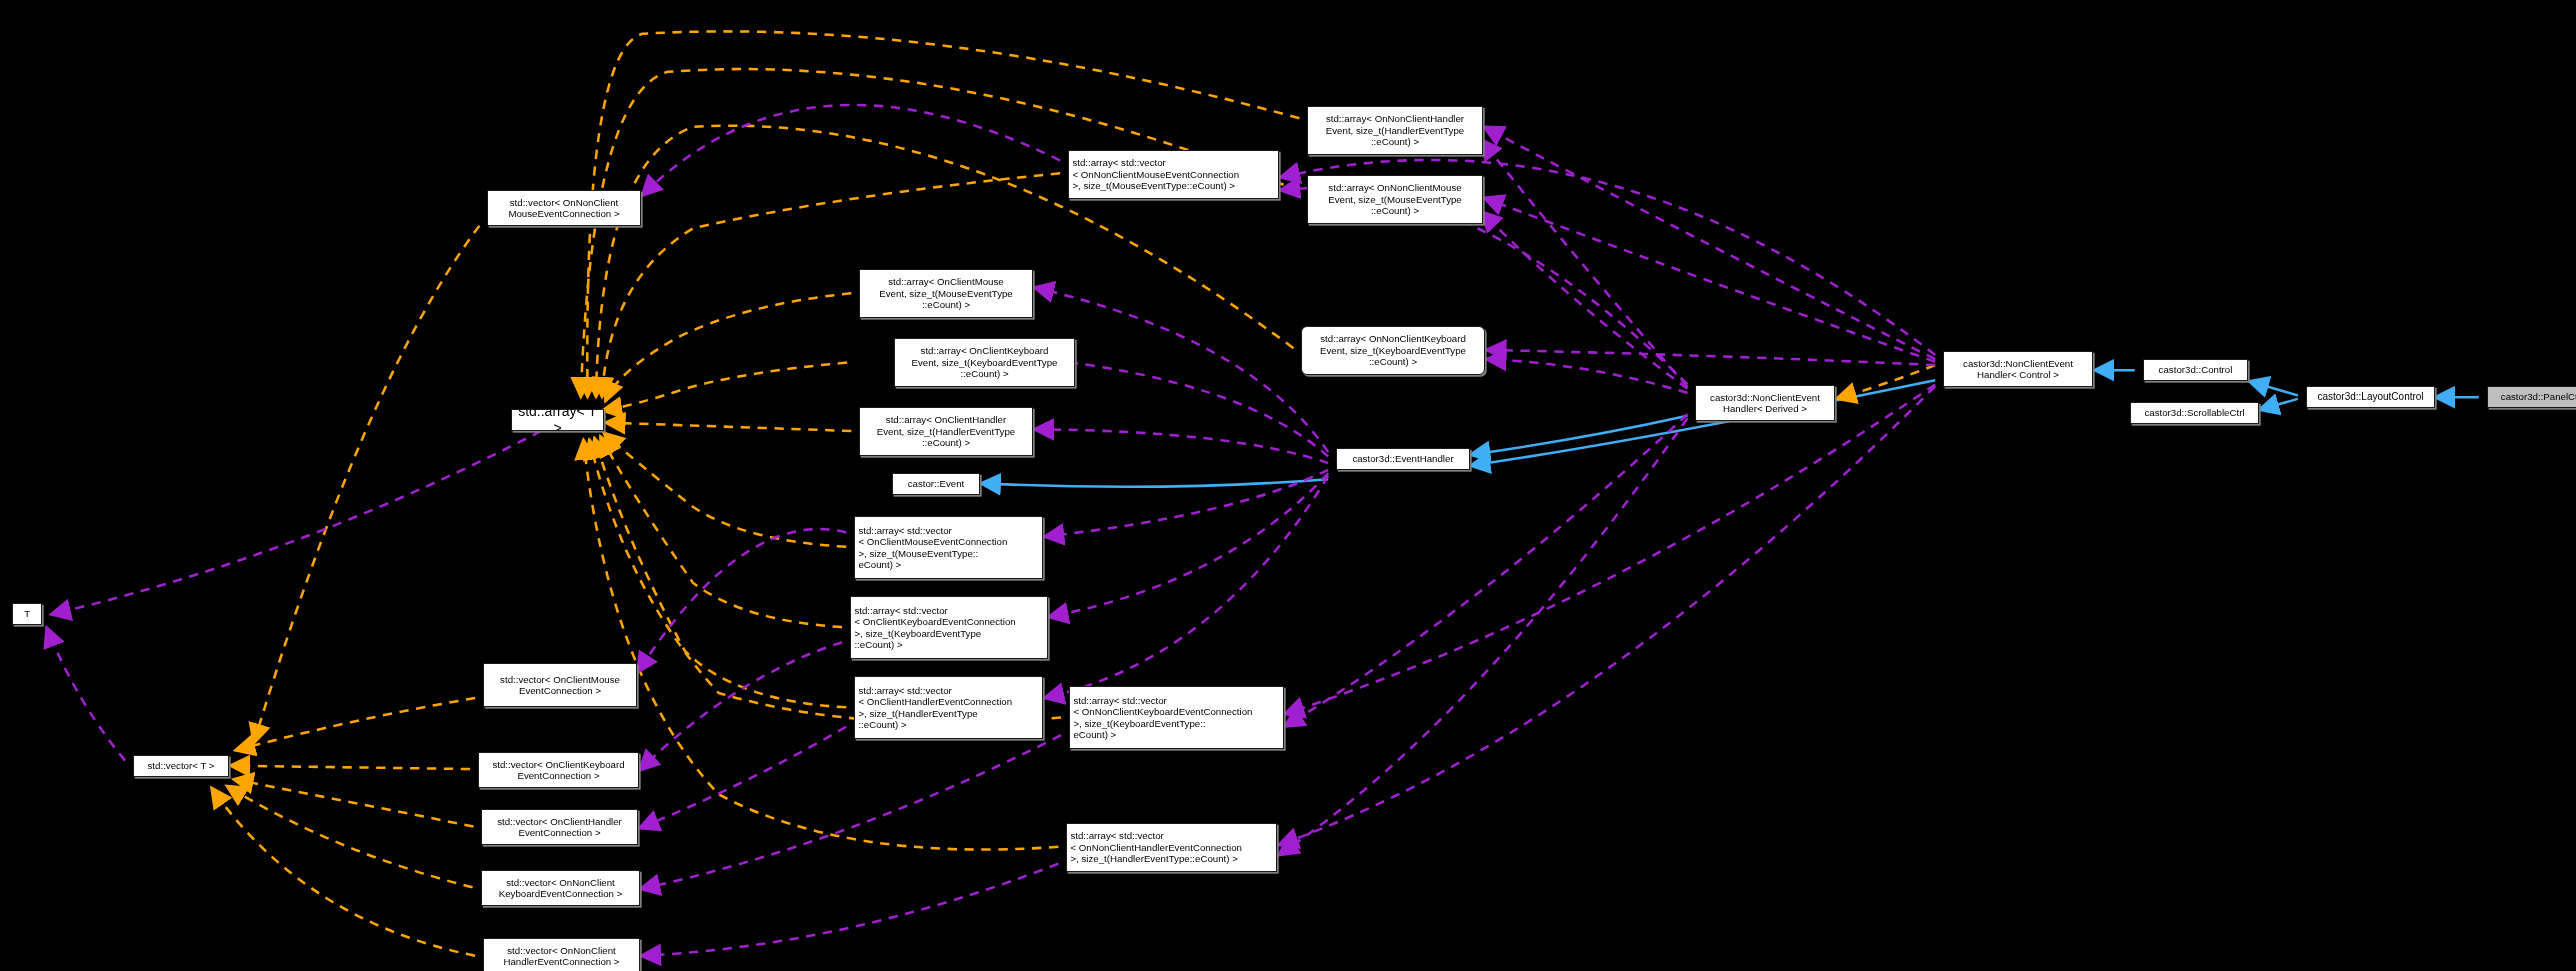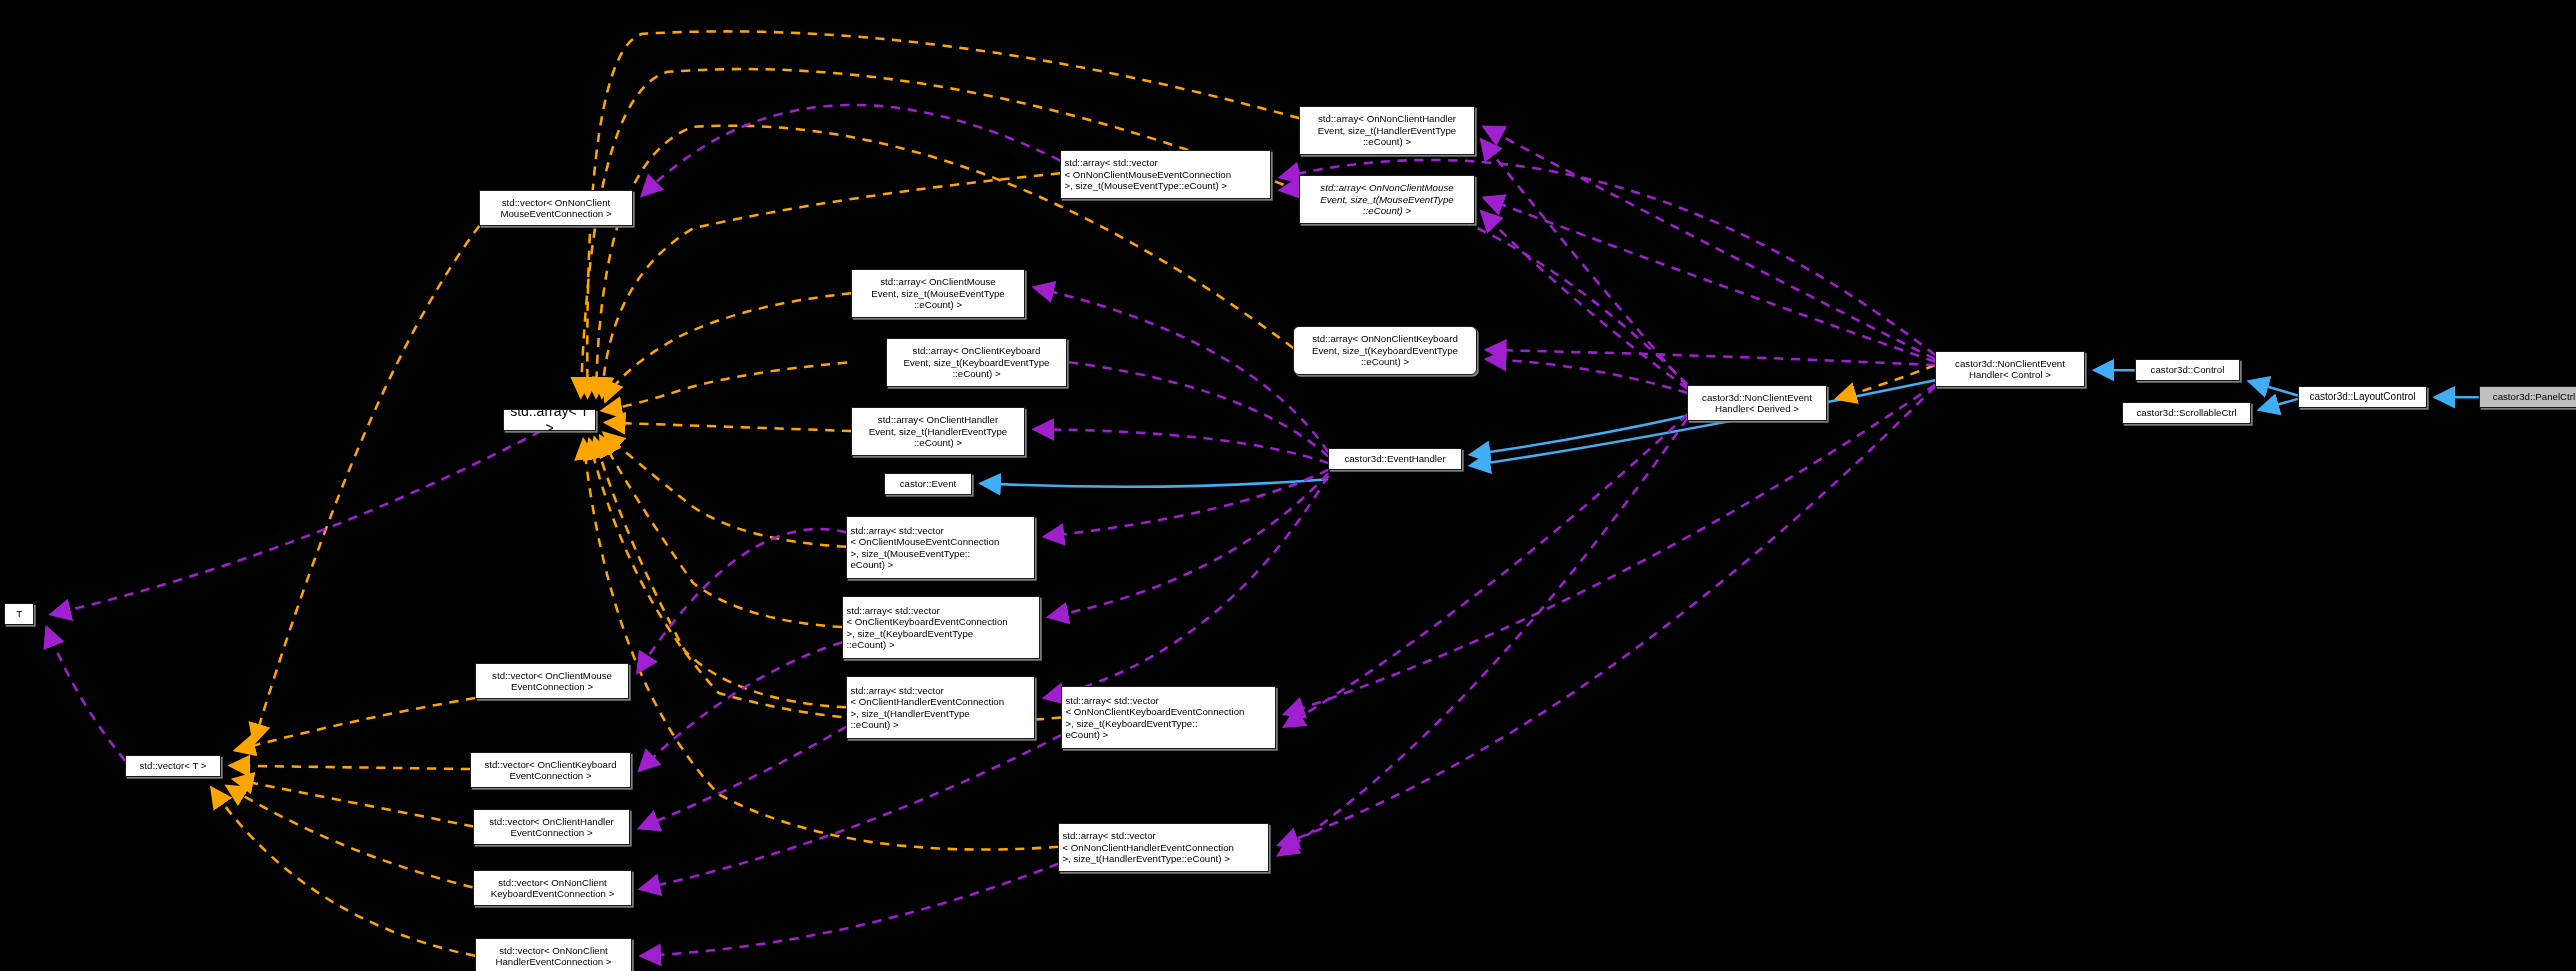--- a/index.html
+++ b/index.html
@@ -30,20 +30,21 @@
     box-shadow: 1.7px 1.7px 0 0 #7f7f7f;
     display: flex;
     align-items: center;
     justify-content: flex-end;
     text-align: center;
     color: #000000;
     line-height: 1.18;
     padding: 1.7px 3.4px;
     overflow: hidden;
     z-index: 5;
+    margin-left: 8px;
   }
   .node.current {
     background: #bfbfbf;
   }
   .node .label {
     display: block;
     white-space: pre-line;
     width: 100%;
   }
   .node.align-left .label {
@@ -143,21 +144,21 @@
       <div class="node align-left" style="left: 1060px; top: 150px; width: 211px; height: 49px; font-size: 9.7px;">
         <span class="label">std::array&lt; std::vector
 &lt; OnNonClientMouseEventConnection
 &gt;, size_t(MouseEventType::eCount) &gt;</span>
       </div>
       <div class="node" style="left: 1299px; top: 106px; width: 176px; height: 49px; font-size: 9.7px;">
         <span class="label">std::array&lt; OnNonClientHandler
 Event, size_t(HandlerEventType
 ::eCount) &gt;</span>
       </div>
-      <div class="node" style="left: 1299px; top: 175px; width: 176px; height: 49px; font-size: 9.7px; font-style: italic;">
+      <div class="node" style="left: 1299px; top: 175px; width: 176px; height: 49px; font-size: 9.7px;">
         <span class="label">std::array&lt; OnNonClientMouse
 Event, size_t(MouseEventType
 ::eCount) &gt;</span>
       </div>
       <div class="node" style="left: 851px; top: 269px; width: 174px; height: 49px; font-size: 9.7px;">
         <span class="label">std::array&lt; OnClientMouse
 Event, size_t(MouseEventType
 ::eCount) &gt;</span>
       </div>
       <div class="node" style="left: 886px; top: 338px; width: 181px; height: 49px; font-size: 9.7px;">
@@ -232,21 +233,21 @@
         <span class="label">std::array&lt; std::vector
 &lt; OnNonClientHandlerEventConnection
 &gt;, size_t(HandlerEventType::eCount) &gt;</span>
       </div>
       <div class="node" style="left: 4.2px; top: 603px; width: 30px; height: 22px; font-size: 9.7px;">
         <span class="label">T</span>
       </div>
       <div class="node" style="left: 125px; top: 755px; width: 96px; height: 22px; font-size: 9.7px;">
         <span class="label">std::vector&lt; T &gt;</span>
       </div>
-      <div class="node" style="left: 475px; top: 663px; width: 154px; height: 36px; font-size: 9.7px;">
+      <div class="node" style="left: 475px; top: 663px; width: 154px; height: 44px; font-size: 9.7px;">
         <span class="label">std::vector&lt; OnClientMouse
 EventConnection &gt;</span>
       </div>
       <div class="node" style="left: 470px; top: 752px; width: 161px; height: 36px; font-size: 9.7px;">
         <span class="label">std::vector&lt; OnClientKeyboard
 EventConnection &gt;</span>
       </div>
       <div class="node" style="left: 473px; top: 809px; width: 157px; height: 36px; font-size: 9.7px;">
         <span class="label">std::vector&lt; OnClientHandler
 EventConnection &gt;</span>

